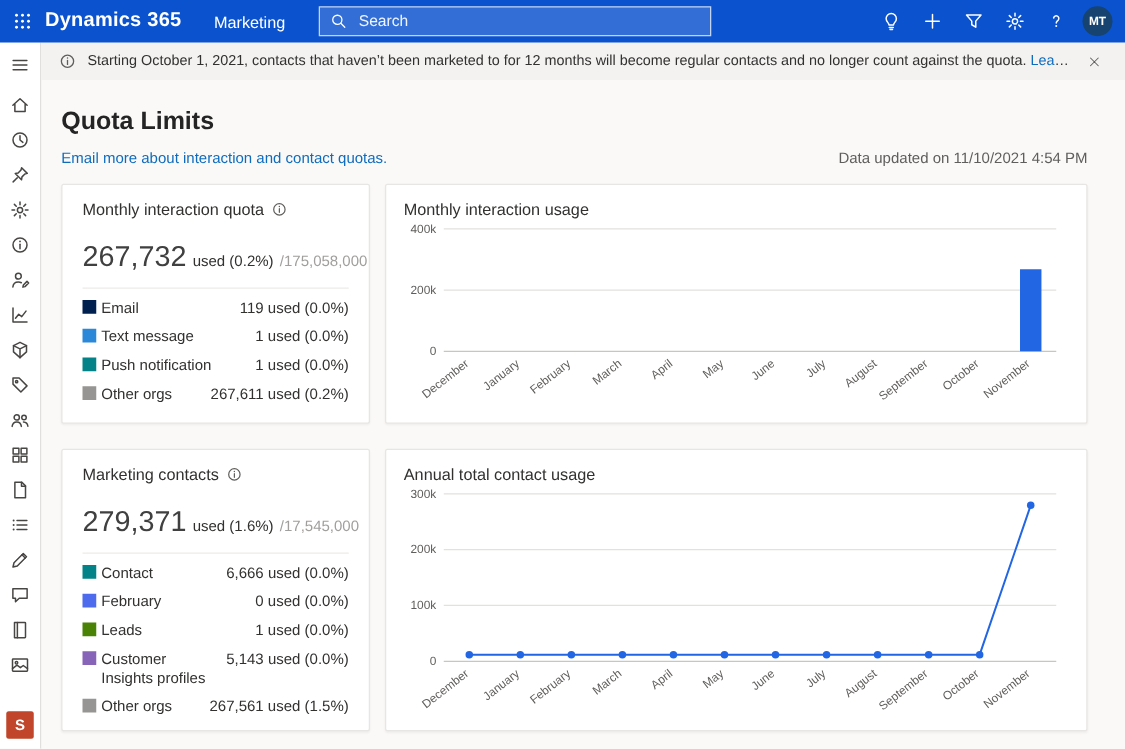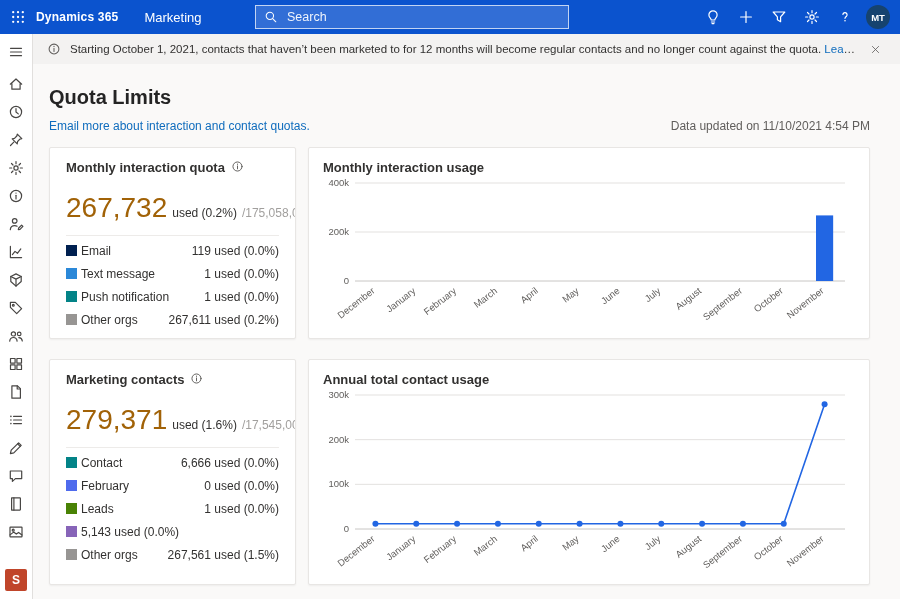--- a/index.html
+++ b/index.html
@@ -7,21 +7,21 @@
   body {
     width:900px; height:599px; overflow:hidden;
     font-family:"Liberation Sans", sans-serif;
     background:#faf9f8; color:#323130;
   }
   button { background:none; border:0; padding:0; margin:0; font-family:inherit; color:inherit; cursor:pointer; display:flex; align-items:center; justify-content:center; }
 
   
   .topbar { height:34px; background:var(--topbar-bg,#0b53ce); display:flex; align-items:center; color:#fff; position:relative; }
   .waffle { width:36px; height:34px; }
-  .brand { font-size:12px; font-weight:700; letter-spacing:.2px; }
+  .brand { font-size:16px; font-weight:700; letter-spacing:.2px; }
   .appname { font-size:13px; margin-left:26px; }
   .search { position:absolute; left:255px; top:5px; width:314px; height:24px;
     background:rgba(255,255,255,.16); border:1px solid rgba(255,255,255,.7);
     display:flex; align-items:center; padding:0 8px; gap:7px; }
   .search input { flex:1; background:transparent; border:0; outline:0; color:#fff; font-size:12.5px; font-family:inherit; }
   .search input::placeholder { color:rgba(255,255,255,.92); }
   .s-icon { display:flex; color:#fff; }
   .s-icon svg { width:14px; height:14px; }
   .top-actions { margin-left:auto; display:flex; align-items:center; }
   .top-btn { width:33px; height:34px; color:#fff; }
@@ -54,25 +54,25 @@
 
   
   .content { flex:1; padding:10px 30px 0 16px; }
   h1.title { font-size:20px; font-weight:600; color:#242424; margin:12px 0 10px; }
   .meta-row { display:flex; align-items:baseline; font-size:12px; }
   .updated { margin-left:auto; color:#605e5c; font-size:12px; }
   .grid { margin-top:14px; display:grid; grid-template-columns:247px 1fr; grid-template-rows:192px 226px; gap:20px 12px; }
   .card { background:#fff; border:1px solid #e8e6e4; border-radius:2px; box-shadow:0 1px 2px rgba(0,0,0,.05);
     padding:12px 16px; overflow:hidden; }
   .chart-card { padding:12px 14px 6px; }
-  .card-title { font-size:13px; font-weight:700; color:#323130; display:flex; gap:6px; }
+  .card-title { font-size:13px; font-weight:400; color:#323130; display:flex; align-items:center; gap:6px; }
   .ti { display:flex; color:#605e5c; }
   .ti svg { width:13px; height:13px; }
   .big-row { display:flex; align-items:baseline; gap:5px; margin-top:17px; white-space:nowrap; }
-  .big { font-size:28px; color:#a16207; }
+  .big { font-size:23px; color:#404040; }
   .used { font-size:12px; }
   .total { font-size:12px; color:#a19f9d;text-align:center; }
   .divider { border-top:1px solid #edebe9; margin:11px 0 4px; }
   .legend-row { display:flex; align-items:flex-start; gap:4px; padding:4px 0; font-size:12px; line-height:1.25; }
   .swatch { width:11px; height:11px; flex:0 0 11px; margin-top:1px; }
   .l-label { flex:1; min-width:0; }
   .l-value { text-align:right; white-space:nowrap; }
   .chart { width:100%; margin-top:2px; }
   .chart.h-sm { height:150px; }
   .chart.h-lg { height:186px; }
@@ -393,20 +393,21 @@
                   <span class="l-label">February</span>
                   <span class="l-value">0 used (0.0%)</span>
                 </div>
                 <div class="legend-row">
                   <span class="swatch" style="background: rgb(73, 130, 5);"></span>
                   <span class="l-label">Leads</span>
                   <span class="l-value">1 used (0.0%)</span>
                 </div>
                 <div class="legend-row">
                   <span class="swatch" style="background: rgb(135, 100, 184);"></span>
+                  <span class="l-label">Customer Insights profiles</span>
                   <span class="l-value">5,143 used (0.0%)</span>
                 </div>
                 <div class="legend-row">
                   <span class="swatch" style="background: rgb(151, 149, 147);"></span>
                   <span class="l-label">Other orgs</span>
                   <span class="l-value">267,561 used (1.5%)</span>
                 </div>
               </div>
           </section>
 

